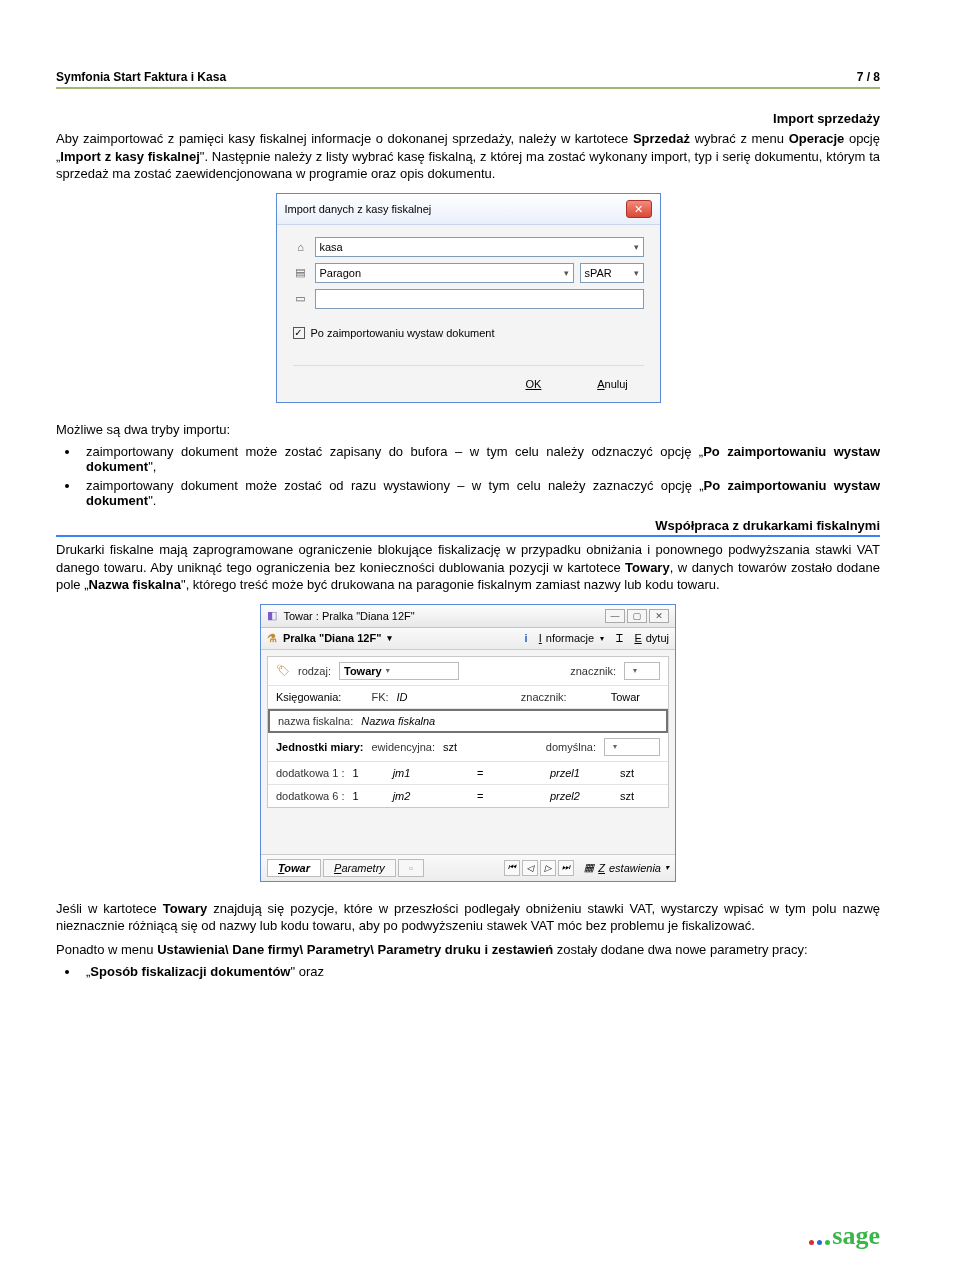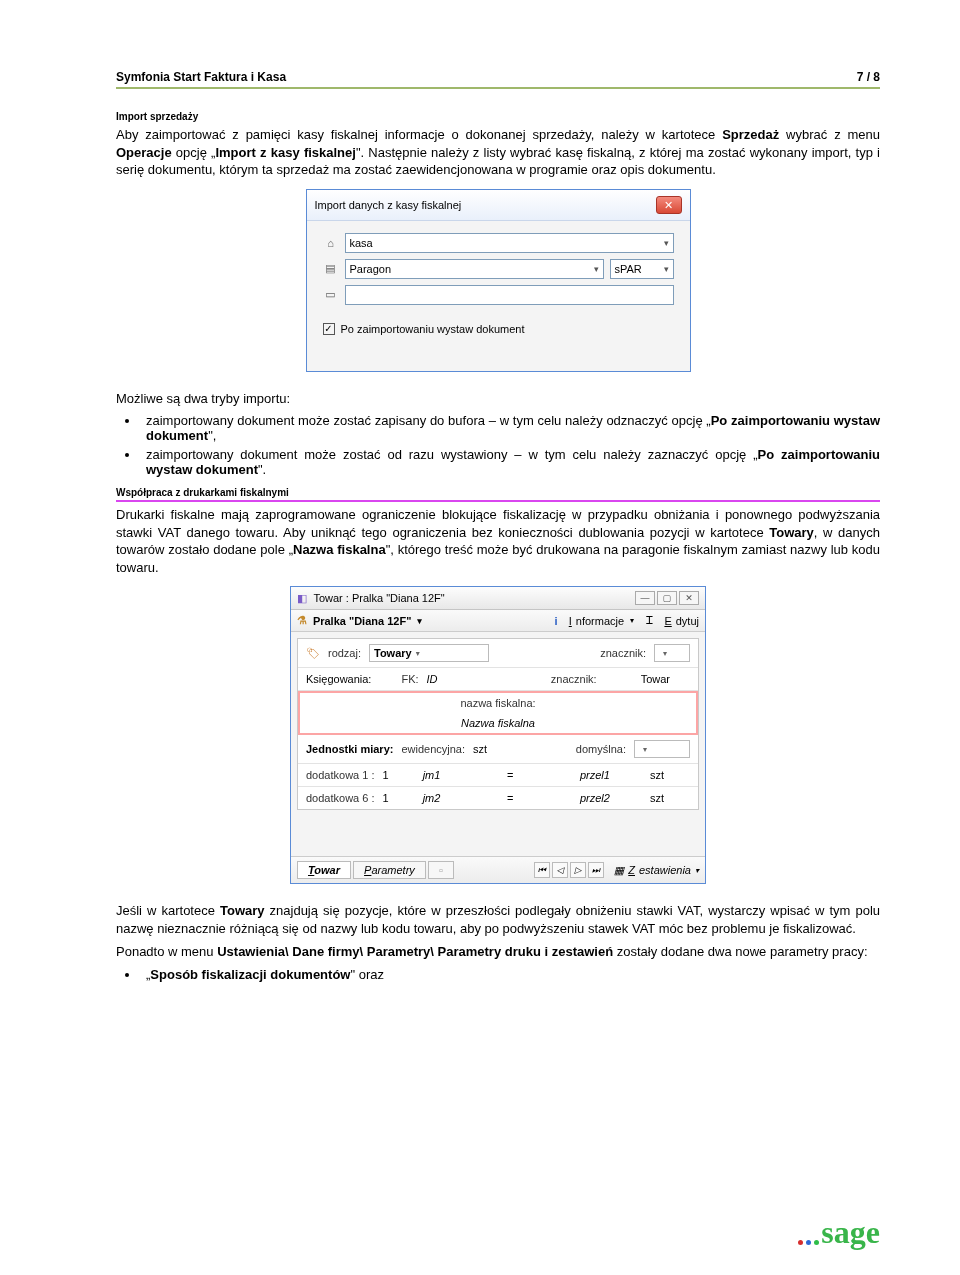--- a/index.html
+++ b/index.html
@@ -1,24 +1,24 @@
 <!DOCTYPE html>
 <html><head>
 <meta charset="utf-8">
 <style>
   * { box-sizing: border-box; margin: 0; padding: 0; }
   body { background: #fff; font-family: Arial, Helvetica, sans-serif; width: 960px; margin: 0 auto; color: #000; }
-  .page { padding: 70px 80px 30px 116px; position: relative; min-height: 1275px; }
+  .page { padding: 70px 80px 30px 56px; position: relative; min-height: 1275px; }
   .doc-header { display: flex; justify-content: space-between; font-size: 12px; font-weight: bold; border-bottom: 2px solid #9fb86b; padding-bottom: 3px; margin-bottom: 22px; }
-  .section-title { font-size: 10px; font-weight: bold; margin-bottom: 4px; }
+  .section-title { font-size: 13px; font-weight: bold; margin-bottom: 4px; text-align: right; }
   .body-text { font-size: 13px; text-align: justify; line-height: 1.35; margin-bottom: 6px; }
   .bold { font-weight: bold; }
   .bullet-list { margin: 6px 0 10px 24px; font-size: 13px; }
   .bullet-list li { margin-bottom: 4px; text-align: justify; padding-left: 6px; }
-  .underline-rule { border-bottom: 2px solid #d946ef; padding-bottom: 2px; margin-bottom: 4px; }
+  .underline-rule { border-bottom: 2px solid #3b82f6; padding-bottom: 2px; margin-bottom: 4px; }
   .fig-wrap { text-align: center; margin: 10px 0 18px 0; }
 
   
   .dlg { display: inline-block; text-align: left; border: 1px solid #5a8bd6; background: #f4f4f4; font-size: 11px; }
   .dlg1 { width: 385px; }
   .dlg-title { background: linear-gradient(#fff,#e9f0fb); padding: 6px 8px; border-bottom: 1px solid #c9d6ea; display: flex; justify-content: space-between; align-items: center; }
   .dlg-close { width: 26px; height: 18px; background: linear-gradient(#f48a7d,#d84936); border: 1px solid #a83428; border-radius: 3px; color: #fff; text-align: center; font-size: 11px; line-height: 16px; }
   .dlg-body { padding: 12px 16px 10px 16px; }
   .dlg-info { font-size: 11px; margin-bottom: 14px; line-height: 1.3; }
   .dlg-row { display: flex; align-items: center; gap: 6px; margin-bottom: 6px; }
@@ -43,30 +43,30 @@
   .toolbar2 .r span { display: inline-flex; align-items: center; gap: 4px; }
   .panel { border: 1px solid #c9c9c9; margin: 6px; background: #fff; }
   .prow { display: flex; align-items: center; padding: 5px 8px; font-size: 11px; gap: 8px; border-bottom: 1px solid #e3e3e3; }
   .prow:last-child { border-bottom: none; }
   .prow .lab { color: #333; }
   .prow .b { font-weight: normal; }
   .prow .val { }
   .prow .it { font-style: italic; text-align: center; }
   .combo-sm { border: 1px solid #bbb; background: #fff; padding: 0 4px; height: 18px; display: inline-flex; align-items: center; gap: 4px; }
   .combo-sm .caret { font-size: 8px; color: #666; }
-  .hl { border: 2px solid #fca5a5; padding: 4px 8px; flex-direction: column; }
+  .hl { border: 2px solid #737373; padding: 4px 8px; }
   .units-head { font-weight: bold; }
   .footer2 { background: linear-gradient(#fafafa,#ececec); border-top: 1px solid #ccc; padding: 4px 6px; font-size: 11px; display: flex; align-items: center; justify-content: space-between; margin-top: 46px; font-style: italic; }
   .footer2 .tab { display: inline-block; padding: 2px 10px; border: 1px solid #bbb; background: #f7f7f7; margin-right: -1px; }
   .footer2 .tab.act { background: #fff; font-weight: bold; }
   .footer2 .nav { display: flex; align-items: center; gap: 10px; }
   .footer2 .nav .g { display: flex; gap: 2px; }
   .footer2 .nav .g span { width: 16px; height: 16px; border: 1px solid #bbb; display: inline-flex; align-items: center; justify-content: center; font-size: 9px; background: #fafafa; }
 
-  .logo { position: absolute; bottom: 24px; right: 80px; font-size: 32px; font-family: Georgia, 'Times New Roman', serif; color: #39b54a; font-weight: bold; display: flex; align-items: flex-end; gap: 2px; }
+  .logo { position: absolute; bottom: 24px; right: 80px; font-size: 26px; font-family: Georgia, 'Times New Roman', serif; color: #39b54a; font-weight: bold; display: flex; align-items: flex-end; gap: 2px; }
   .logo .dots { display: inline-flex; gap: 3px; margin-bottom: 6px; }
   .logo .dots i { width: 5px; height: 5px; border-radius: 50%; }
   .logo .d1 { background: #d62e2e; }
   .logo .d2 { background: #2e68d6; }
   .logo .d3 { background: #2ebd4a; }
 </style>
 </head>
 <body>
 
 <div class="page">
@@ -110,20 +110,24 @@
           <span class="dlg-icon">▭</span>
           <span class="dlg-combo">
             <span></span>
               <span></span>
           </span>
         </div>
         <div class="dlg-check">
           <span class="box">✓</span>
           <span>Po zaimportowaniu wystaw dokument</span>
         </div>
+        <div class="dlg-btns">
+          <span class="dlg-btn"><span class="u">OK</span></span>
+          <span class="dlg-btn"><span class="u">A</span><span>nuluj</span></span>
+        </div>
       </div>
     </div>
   </div>
 
   <p class="body-text">Możliwe są dwa tryby importu:</p>
   <ul class="bullet-list">
     <li><span>zaimportowany dokument może zostać zapisany do bufora – w tym celu należy odznaczyć opcję „</span><span class="bold">Po zaimportowaniu wystaw dokument</span><span>",</span></li>
     <li><span>zaimportowany dokument może zostać od razu wystawiony – w tym celu należy zaznaczyć opcję „</span><span class="bold">Po zaimportowaniu wystaw dokument</span><span>".</span></li>
   </ul>
 

